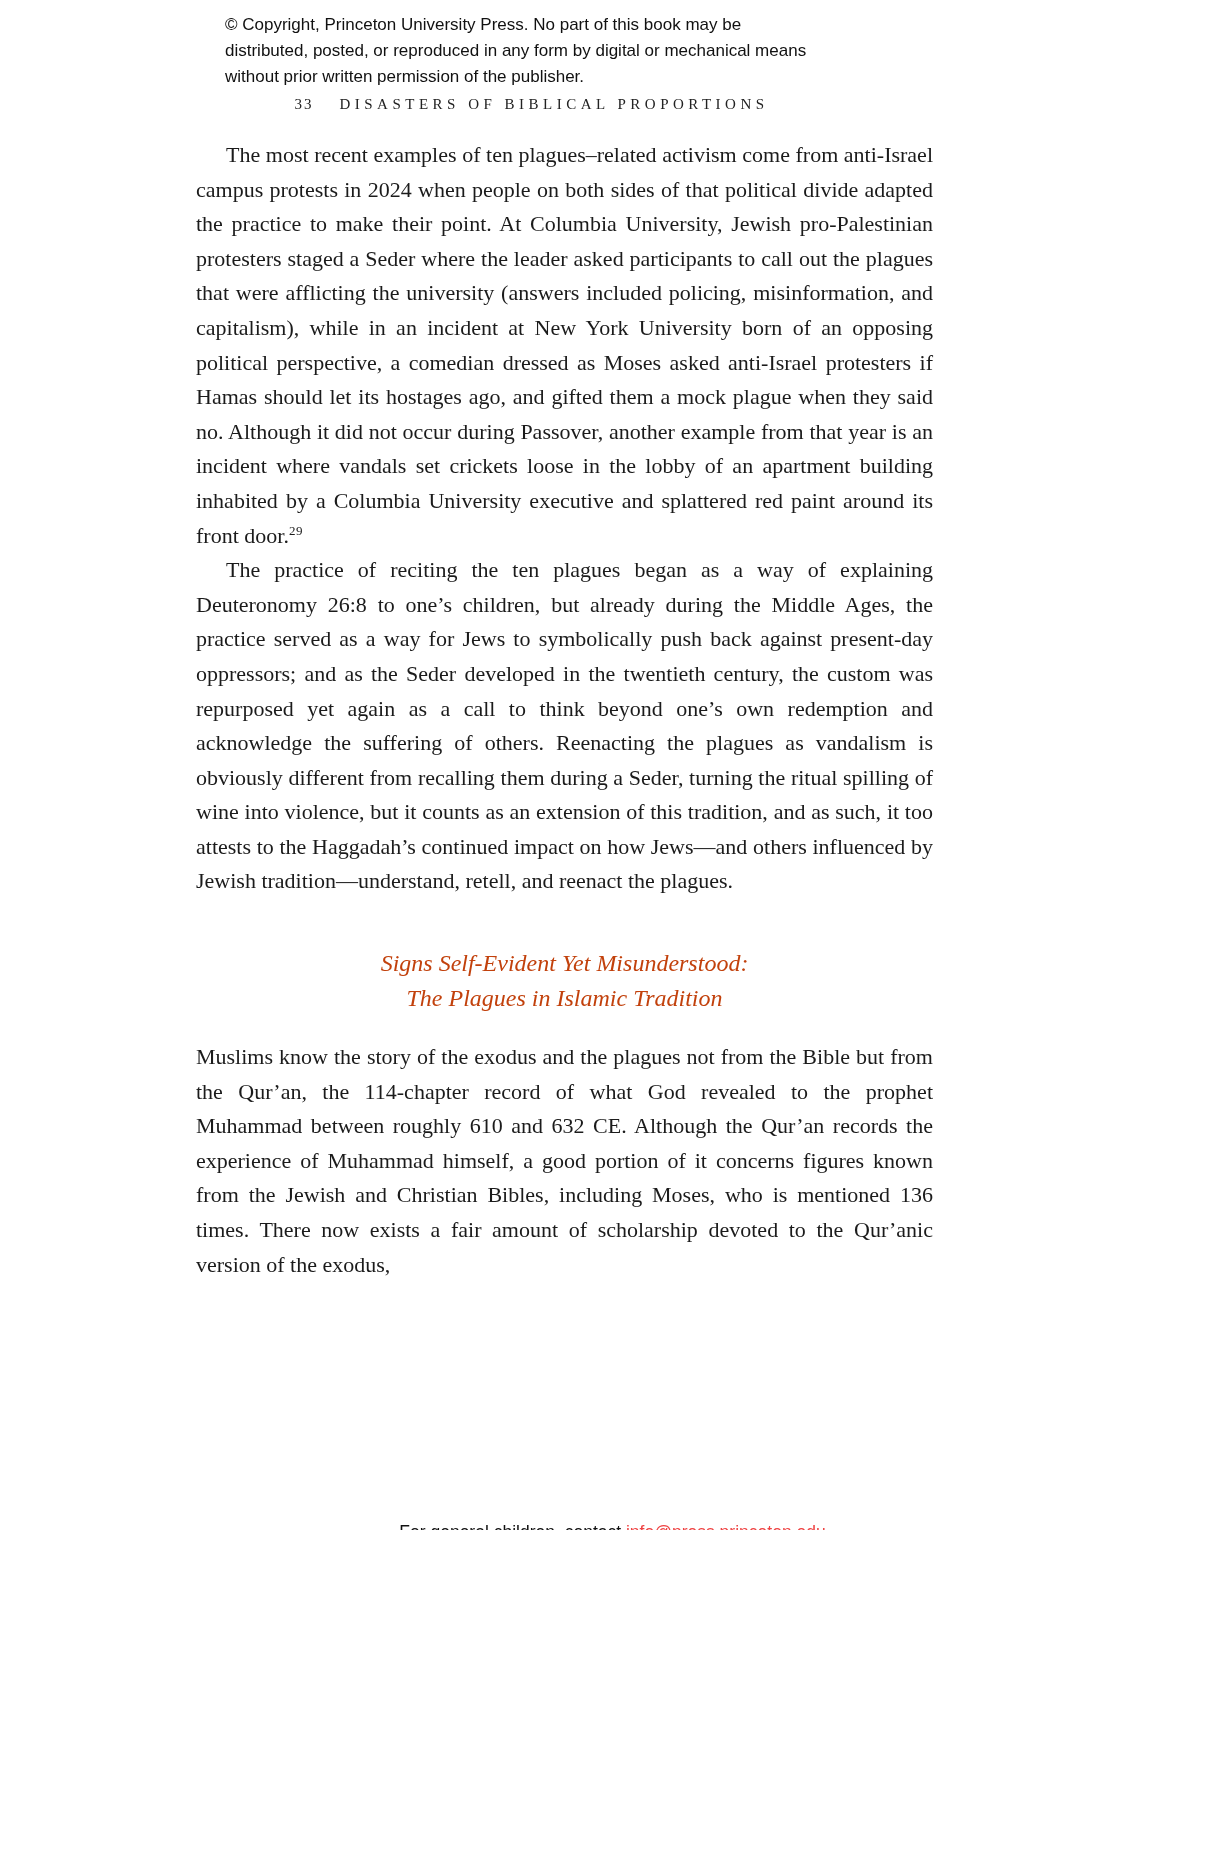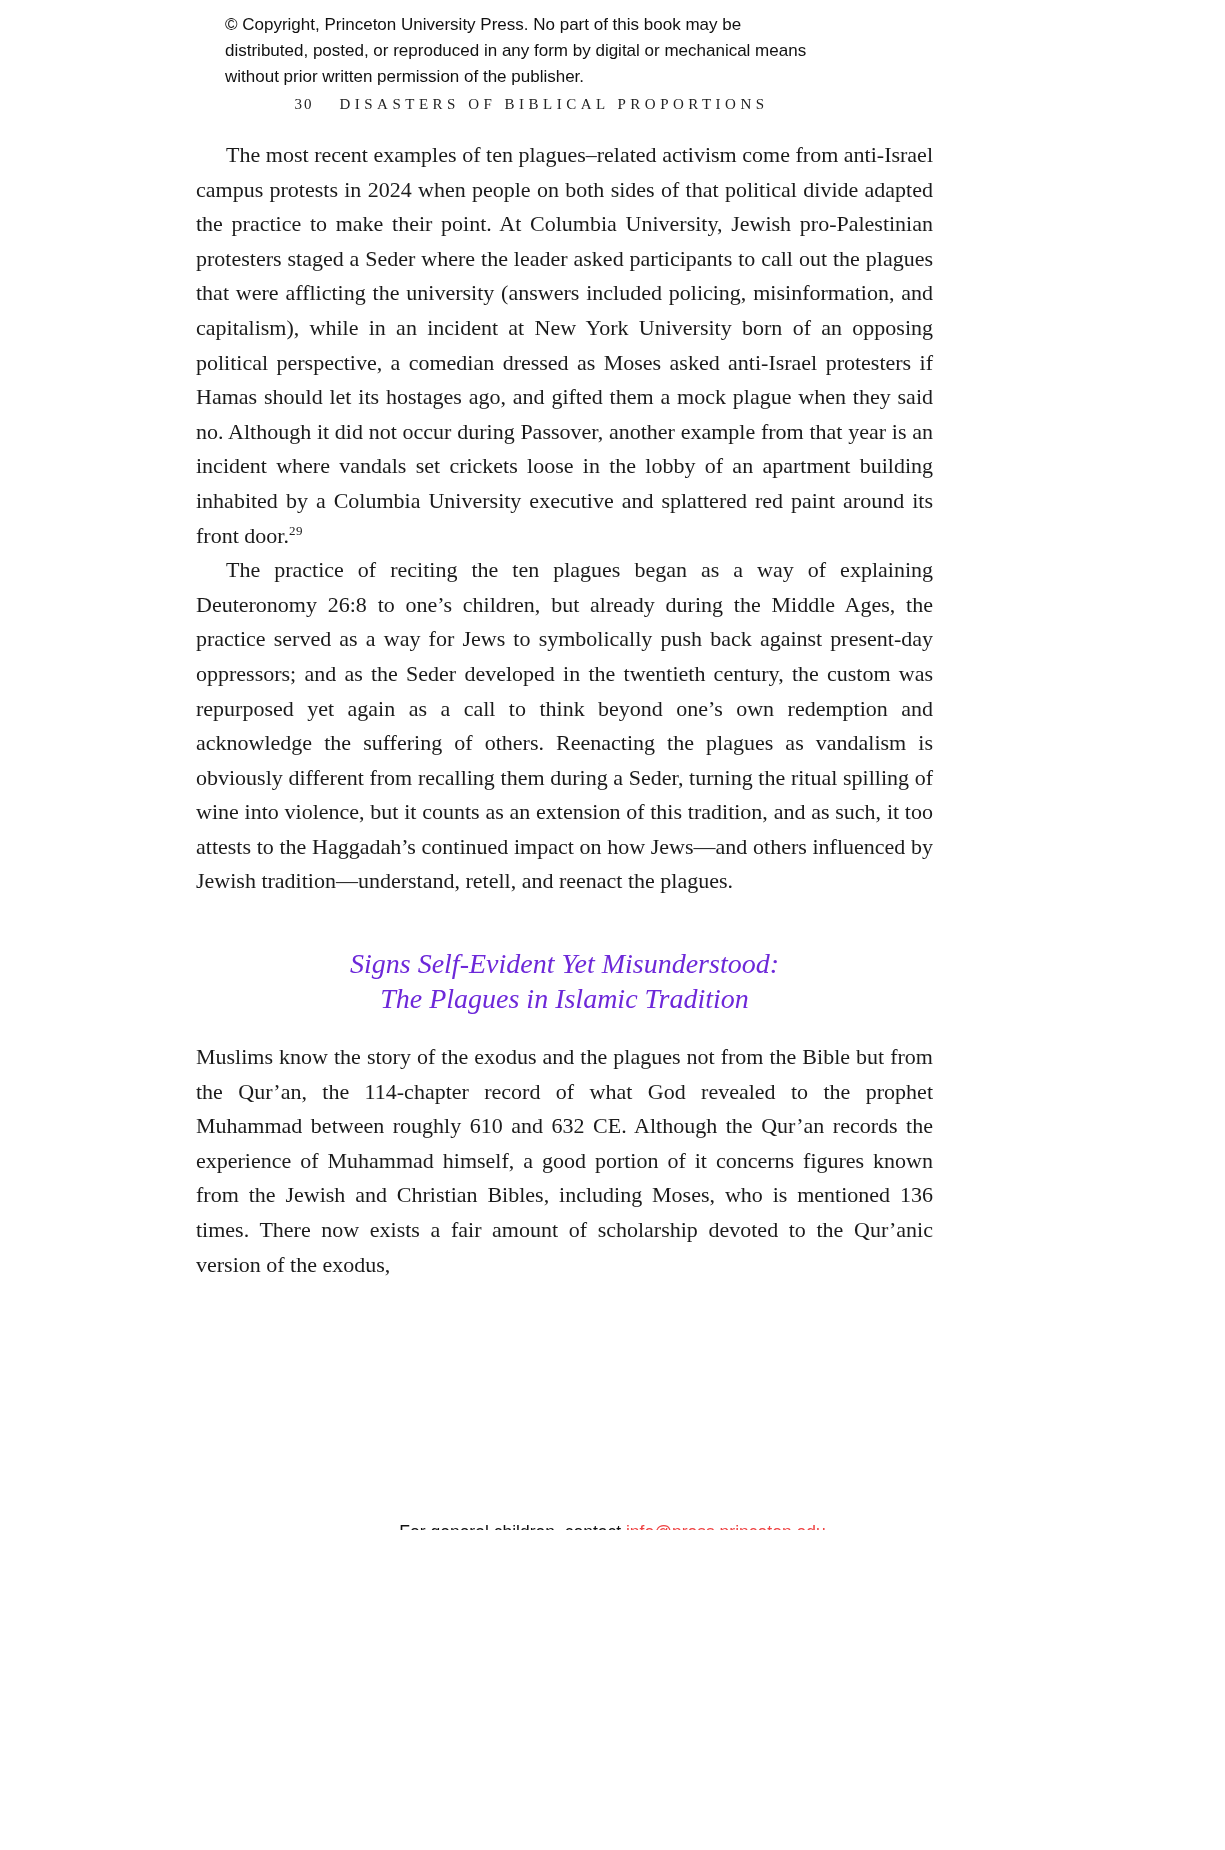--- a/index.html
+++ b/index.html
@@ -69,23 +69,23 @@
     line-height: 0;
     vertical-align: super;
     letter-spacing: 0.5px;
   }
   .section-heading {
     margin: 47px 0 24px 0;
     text-align: center;
     font-family: "Liberation Serif", serif;
     font-style: italic;
     font-weight: normal;
-    font-size: 28px;
+    font-size: 24px;
     line-height: 35px;
-    color: #6d28d9;
+    color: #c2410c;
   }
   .section-heading .hl {
     display: block;
   }
   .footer {
     position: absolute;
     top: 1522px;
     left: 0;
     width: 1225px;
     text-align: center;
@@ -99,21 +99,21 @@
   }
 </style>
 </head>
 <body>
 
 <div class="page">
 
   <div class="copyright">© Copyright, Princeton University Press. No part of this book may be distributed, posted, or reproduced in any form by digital or mechanical means without prior written permission of the publisher.</div>
 
   <div class="running-header">
-    <span class="pagenum">30</span><span class="booktitle">Disasters of Biblical Proportions</span>
+    <span class="pagenum">33</span><span class="booktitle">Disasters of Biblical Proportions</span>
   </div>
 
   <div class="content">
 
     <p class="indent"><span>The most recent examples of ten plagues–related activism come from anti-Israel campus protests in 2024 when people on both sides of that political divide adapted the practice to make their point. At Columbia University, Jewish pro-Palestinian protesters staged a Seder where the leader asked participants to call out the plagues that were afflicting the university (answers included policing, misinformation, and capitalism), while in an incident at New York University born of an opposing political perspective, a comedian dressed as Moses asked anti-Israel protesters if Hamas should let its hostages ago, and gifted them a mock plague when they said no. Although it did not occur during Passover, another example from that year is an incident where vandals set crickets loose in the lobby of an apartment building inhabited by a Columbia University executive and splattered red paint around its front door.</span><sup class="footnote">29</sup></p>
 
     <p class="indent">The practice of reciting the ten plagues began as a way of explaining Deuteronomy 26:8 to one’s children, but already during the Middle Ages, the practice served as a way for Jews to symbolically push back against present-day oppressors; and as the Seder developed in the twentieth century, the custom was repurposed yet again as a call to think beyond one’s own redemption and acknowledge the suffering of others. Reenacting the plagues as vandalism is obviously different from recalling them during a Seder, turning the ritual spilling of wine into violence, but it counts as an extension of this tradition, and as such, it too attests to the Haggadah’s continued impact on how Jews—and others influenced by Jewish tradition—understand, retell, and reenact the plagues.</p>
 
     <h2 class="section-heading">
       <span class="hl">Signs Self-Evident Yet Misunderstood:</span>

